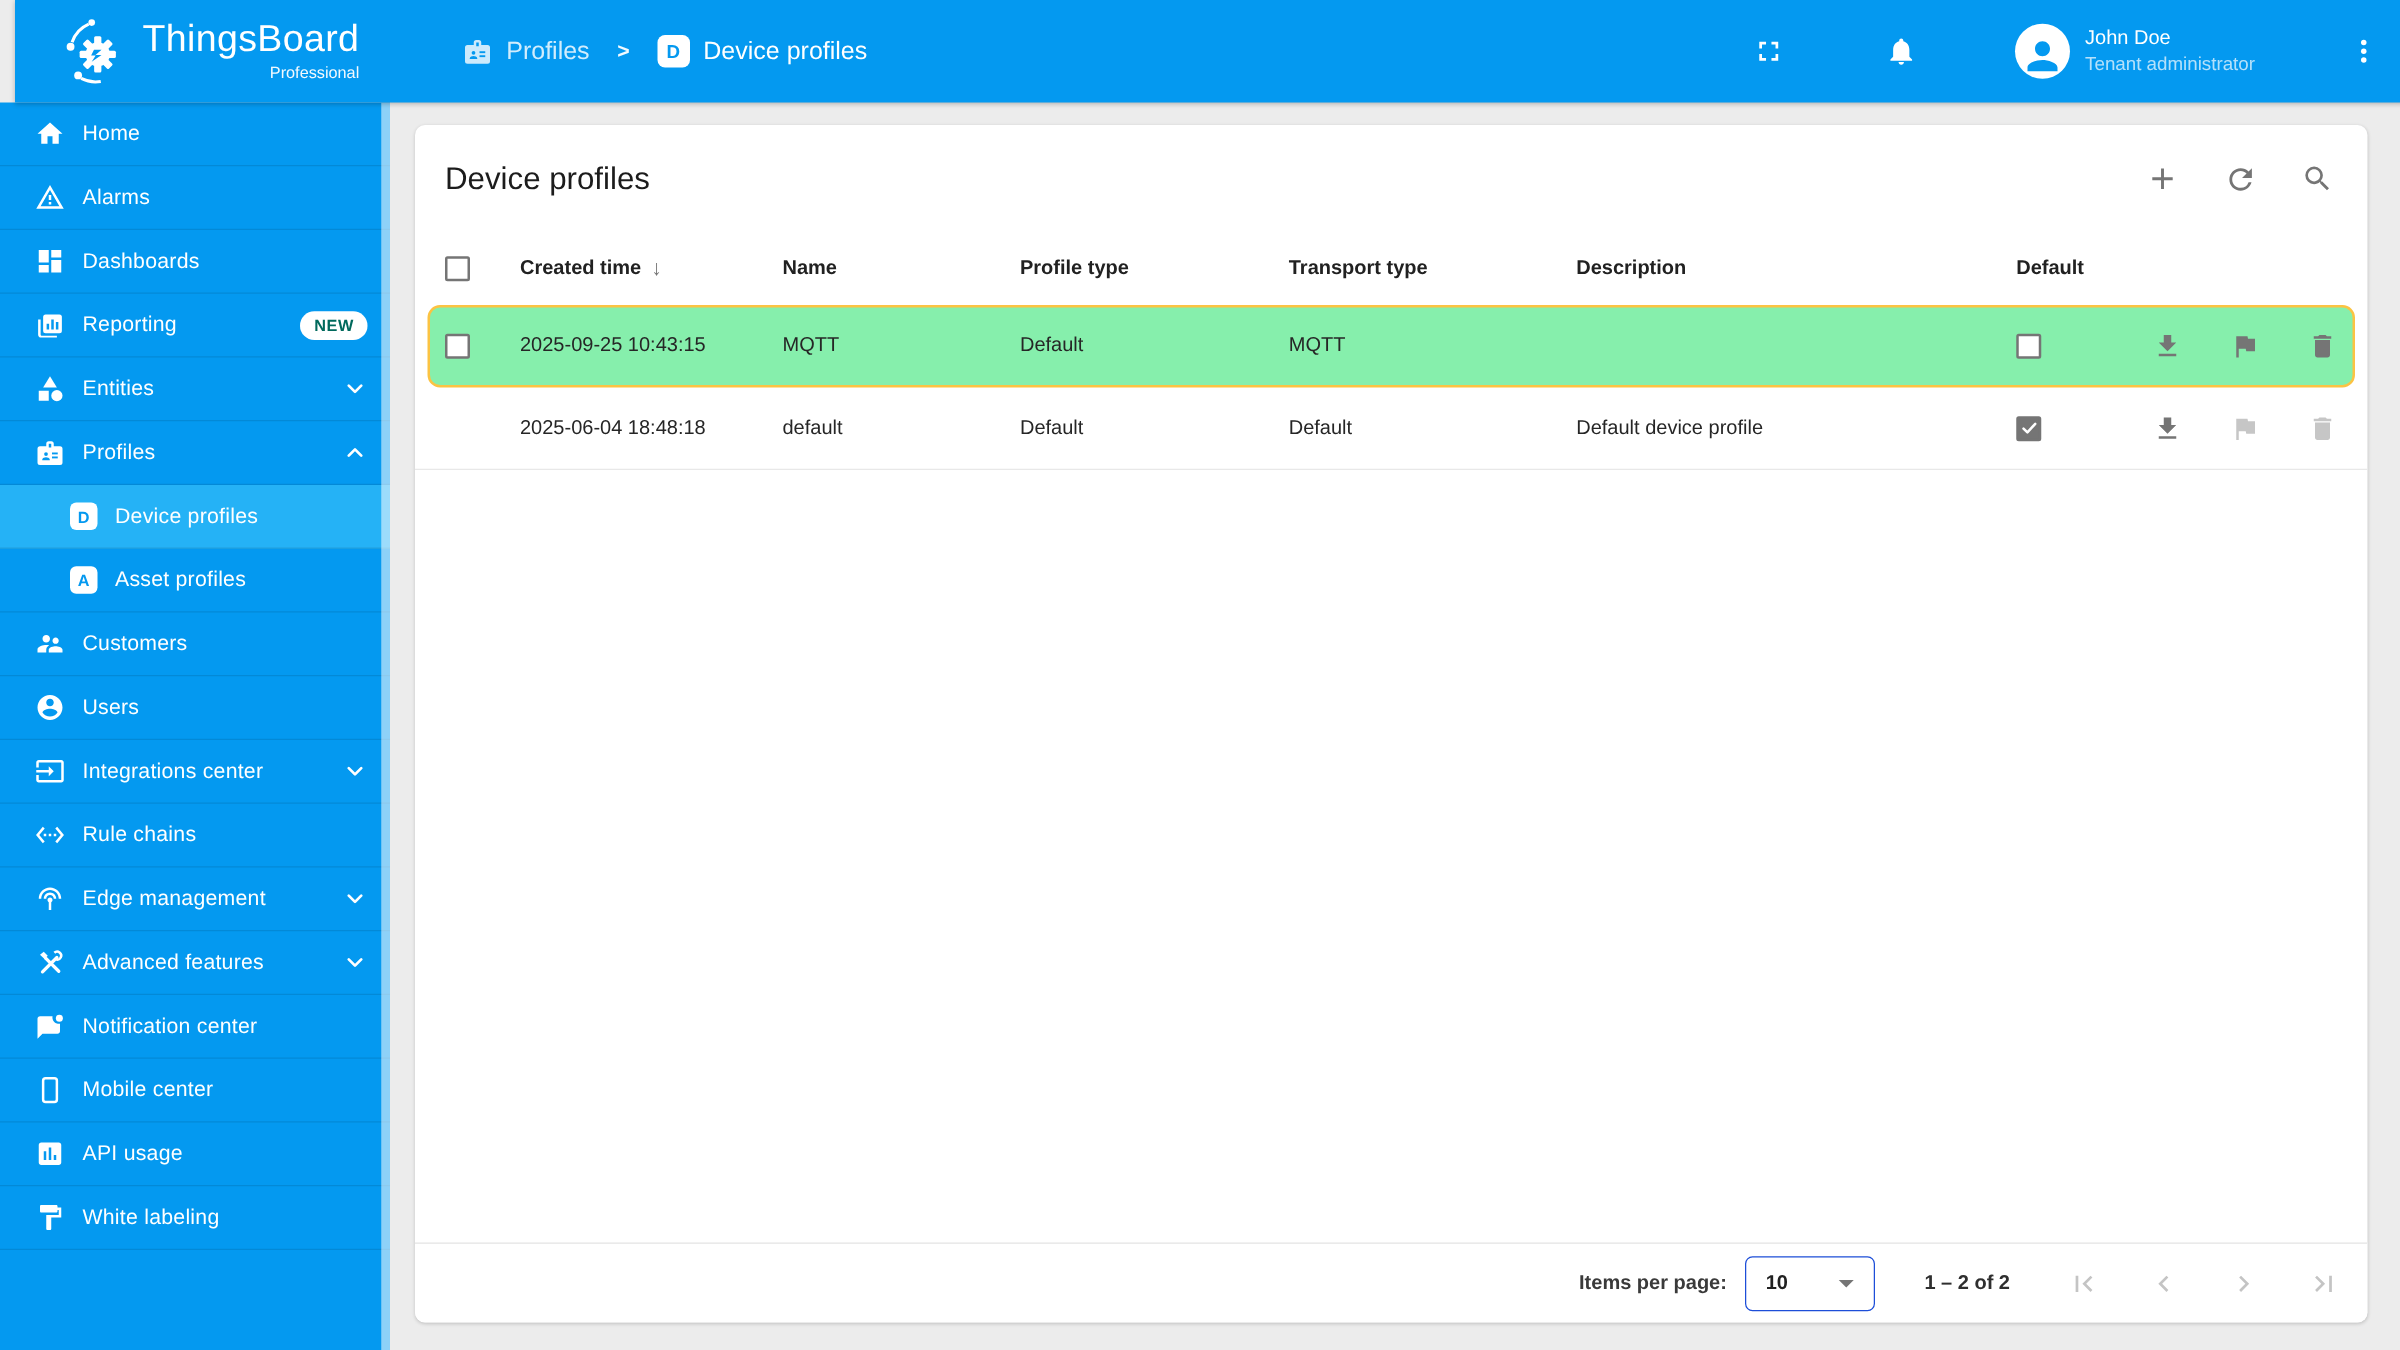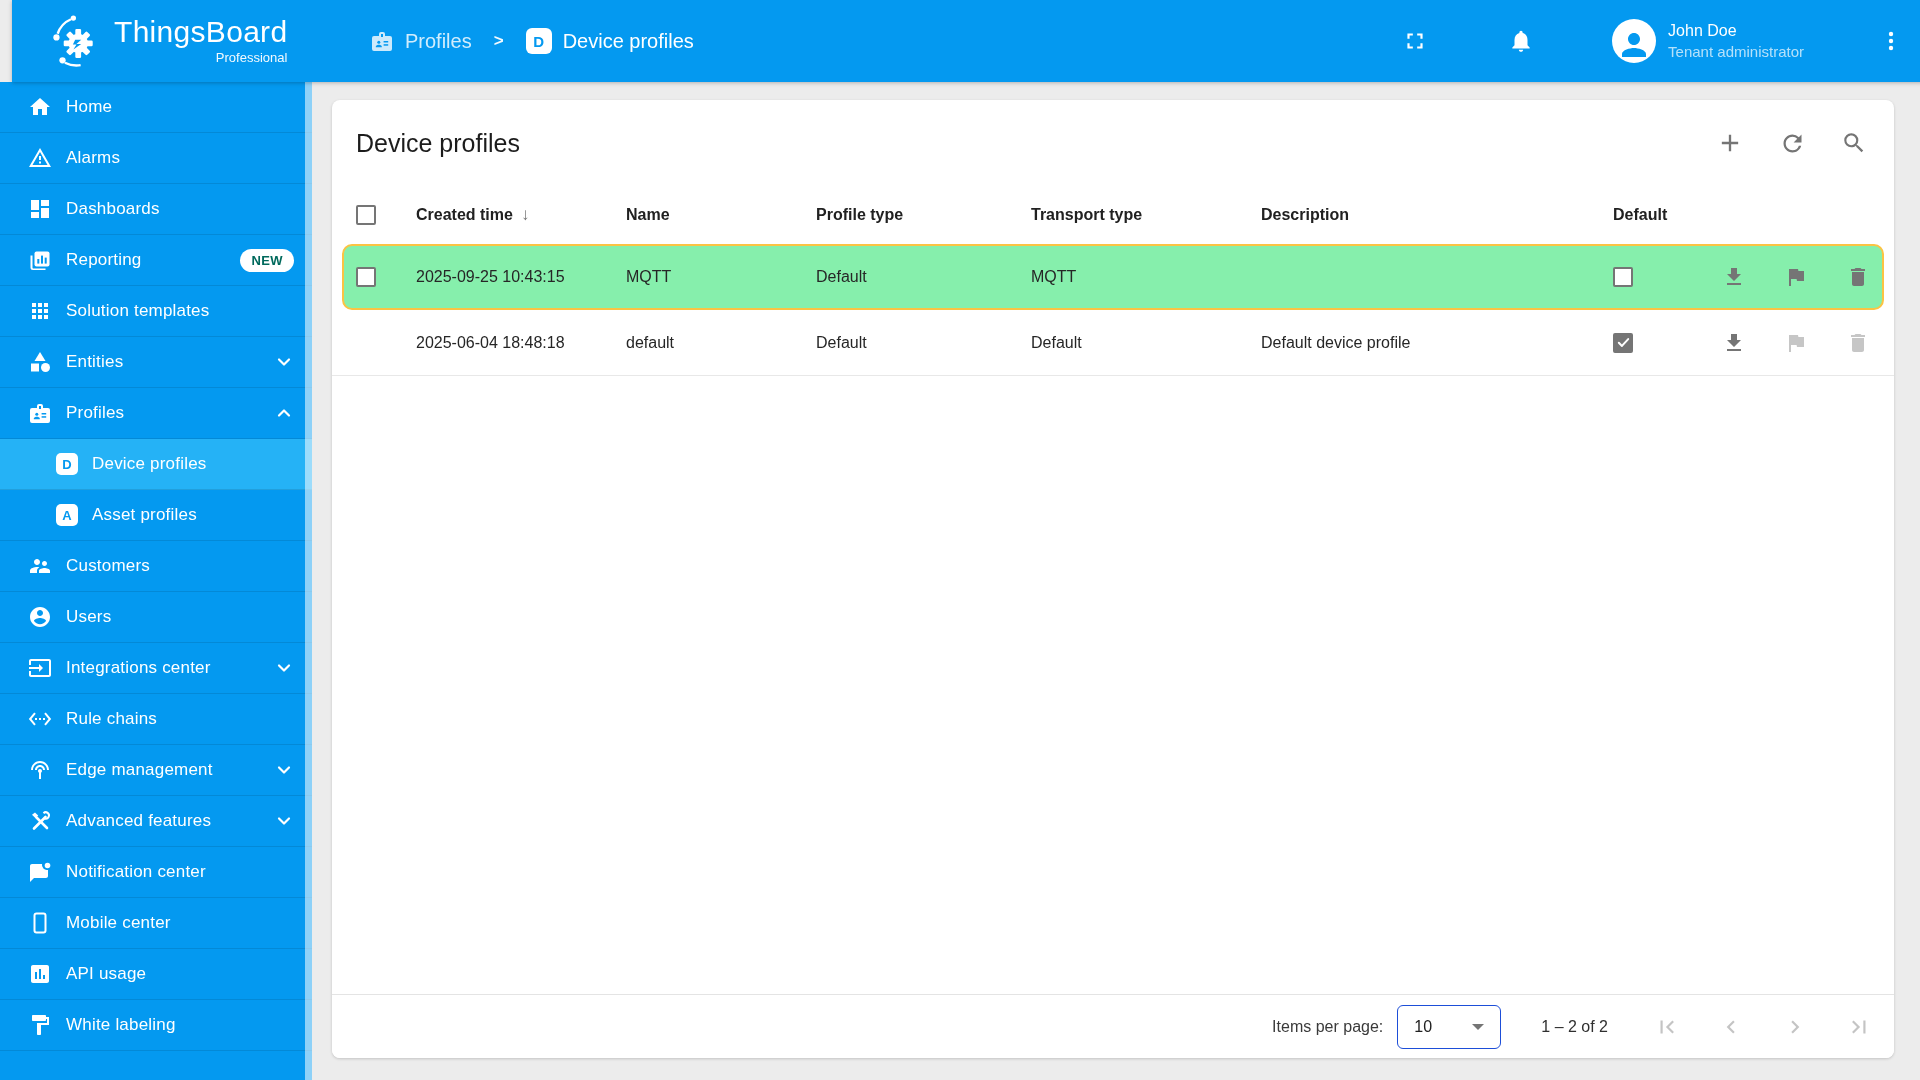--- a/index.html
+++ b/index.html
@@ -74,21 +74,21 @@
   .row-highlighted { margin:0 10px; padding:0 12px; border:2px solid #FBC343; border-radius:10px;
     background:#86efac; }
   .row-normal { padding:0 24px; border-bottom:1px solid #e8e8e8; }
   .cell-default { padding-left:12px; }
   .row-actions { display:flex; justify-content:flex-end; align-items:center; gap:38px; color:#757575; }
   .row-actions .act { width:24px; height:24px; cursor:pointer; }
   .act.disabled { color:#c6c6c6; }
 
   .tfoot { position:absolute; left:0; right:0; bottom:0; height:64px; border-top:1px solid #e4e4e4;
     display:flex; align-items:center; justify-content:flex-end; padding-right:22px;
-    font-size:16px; color:#3a3a3a; background:#fff; }
+    font-size:16px; color:#3a3a3a; background:#fff;font-weight:bold; }
   .ipp-select { margin-left:14px; width:104px; height:44px; border:1px solid #1d4ed8; border-radius:6px;
     display:flex; align-items:center; justify-content:space-between; padding:0 16px; cursor:pointer;
     color:#212121; }
   .caret-down { width:0; height:0; border-left:6px solid transparent; border-right:6px solid transparent;
     border-top:6px solid #757575; }
   .range-label { margin:0 46px 0 40px; color:#2f2f2f; }
   .pager { display:flex; align-items:center; gap:38px; color:#c4c4c4; }
   .pager .pg { width:26px; height:26px; }
 </style>
 </head>
@@ -209,26 +209,20 @@
       <g fill="#0499F0">
         <rect x="9.3" y="11" width="2" height="4.6"></rect>
         <rect x="13" y="7.6" width="2" height="8"></rect>
         <rect x="16.7" y="9.6" width="2" height="6"></rect>
       </g>
     </svg>
     <span>Reporting</span>
     <span class="badge-new">NEW</span>
   </div>
 
-  <div class="nav-item">
-    <svg class="ic" viewBox="0 0 24 24" fill="#fff">
-        <path d="M4 8h4V4H4v4zm6 0h4V4h-4v4zm6-4v4h4V4h-4zM4 14h4v-4H4v4zm6 0h4v-4h-4v4zm6 0h4v-4h-4v4zM4 20h4v-4H4v4zm6 0h4v-4h-4v4zm6 0h4v-4h-4v4z"></path>
-      </svg>
-    <span>Solution templates</span>
-  </div>
 
   <div class="nav-item">
     <svg class="ic" viewBox="0 0 24 24" fill="#fff">
         <path d="M12 2 6.5 11h11L12 2z"></path>
         <circle cx="17.5" cy="17.5" r="4.5"></circle>
         <path d="M3 13.5h8v8H3z"></path>
       </svg>
     <span>Entities</span>
     <svg class="chev" viewBox="0 0 24 24" fill="none" stroke="#fff" stroke-width="2.6" stroke-linecap="round" stroke-linejoin="round">
         <polyline points="6,9 12,15 18,9"></polyline>

